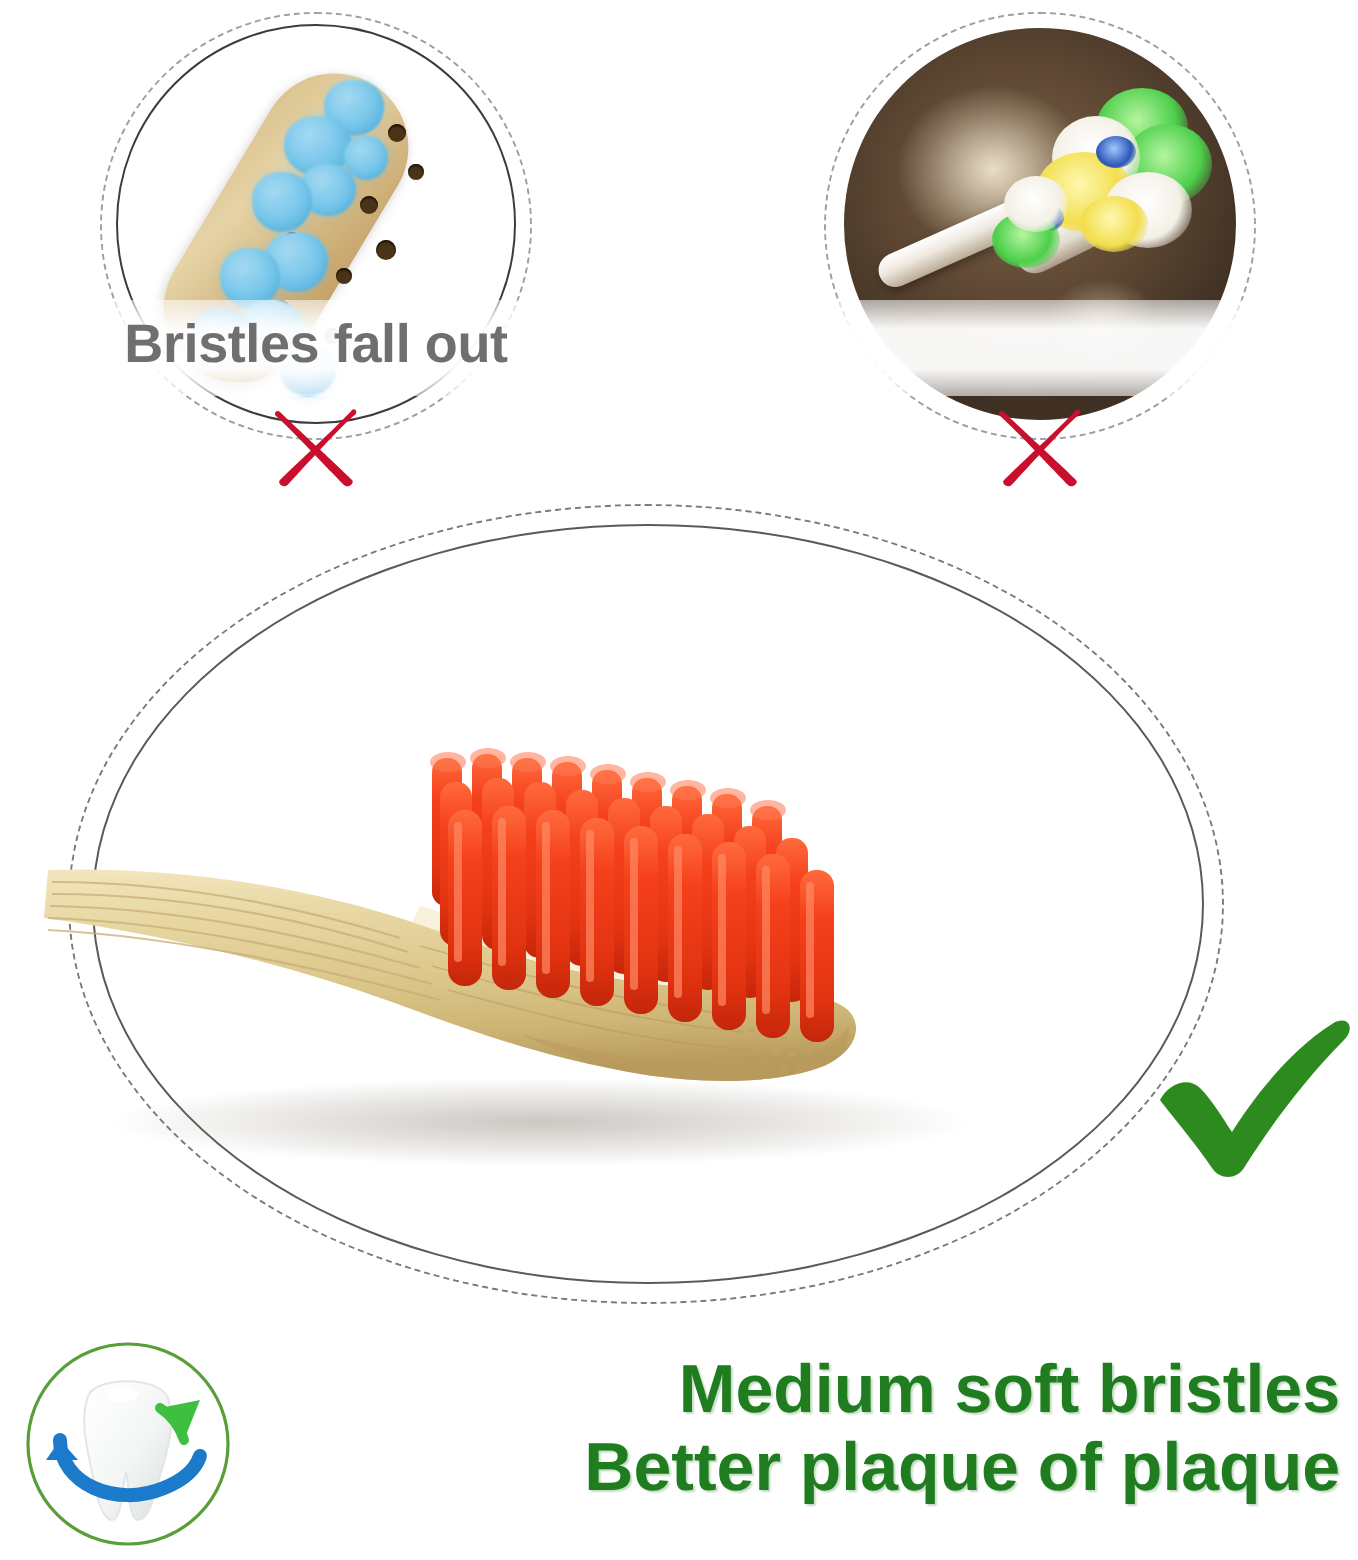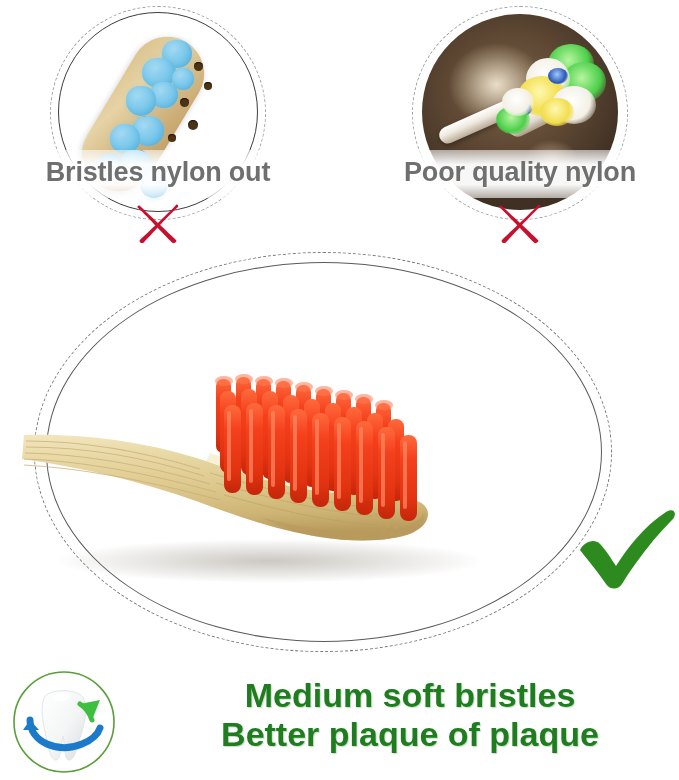--- a/index.html
+++ b/index.html
@@ -123,21 +123,21 @@
 
   
   .slogan{
     position:absolute;left:150px;top:676px;width:520px;
     text-align:center;
     font-size:34px;font-weight:bold;line-height:1.16;
     color:#1f7d1f;
     text-shadow:1px 1px 1px rgba(150,190,150,.55);
     white-space:nowrap;
   }
-  .slogan div{display:block;}
+  .slogan div{display:block;text-align:right;}
 
   
   .tooth-badge{position:absolute;left:8px;top:668px;width:112px;height:108px;}
 </style>
 </head>
 <body>
 
 <div id="stage">
 
   <div class="cmp left">
@@ -167,21 +167,21 @@
           <div class="bh-tuft" style="left:34px;top:100px;width:30px;height:30px;"></div>
           <div class="bh-tuft" style="left:42px;top:126px;width:34px;height:32px;"></div>
           <div class="bh-tuft" style="left:20px;top:130px;width:28px;height:28px;"></div>
           <div class="bh-tuft" style="left:64px;top:148px;width:28px;height:26px;"></div>
           <div class="bh-tuft" style="left:96px;top:44px;width:22px;height:22px;"></div>
         </div>
       </div>
     </div>
 
     <div class="label-band"></div>
-    <div class="cmp-caption">Bristles nylon out</div>
+    <div class="cmp-caption">Bristles fall out</div>
 
     <div class="x-mark">
       <svg viewBox="0 0 52 52" width="52" height="52">
         <path d="M8 10 C14 16, 36 36, 44 44 C45.5 45.5, 42 48.5, 40 46.5 C32 38.5, 12 17, 6 12 C4.5 10.6, 6.5 8.6, 8 10 Z" fill="#c8102e"></path>
         <path d="M44 9 C38 16, 16 36, 8 44 C6.3 45.8, 10 48.5, 12 46.2 C20 37.8, 39 16.5, 45.5 11.4 C47.2 10, 45.4 7.6, 44 9 Z" fill="#c8102e"></path>
       </svg>
     </div>
   </div>
 
   <div class="cmp right">
@@ -200,21 +200,20 @@
         <div class="fray fray-white" style="left:130px;top:72px;width:44px;height:38px;"></div>
         <div class="fray fray-blue" style="left:126px;top:54px;width:20px;height:16px;"></div>
         <div class="fray fray-blue" style="left:92px;top:88px;width:18px;height:14px;"></div>
         <div class="fray fray-green" style="left:74px;top:92px;width:34px;height:28px;"></div>
         <div class="fray fray-white" style="left:80px;top:74px;width:32px;height:28px;"></div>
         <div class="fray fray-yellow" style="left:118px;top:84px;width:34px;height:28px;"></div>
       </div>
     </div>
 
     <div class="label-band" style="width:272px;"></div>
-    <div class="cmp-caption">Poor quality nylon</div>
 
     <div class="x-mark">
       <svg viewBox="0 0 52 52" width="52" height="52">
         <path d="M8 10 C14 16, 36 36, 44 44 C45.5 45.5, 42 48.5, 40 46.5 C32 38.5, 12 17, 6 12 C4.5 10.6, 6.5 8.6, 8 10 Z" fill="#c8102e"></path>
         <path d="M44 9 C38 16, 16 36, 8 44 C6.3 45.8, 10 48.5, 12 46.2 C20 37.8, 39 16.5, 45.5 11.4 C47.2 10, 45.4 7.6, 44 9 Z" fill="#c8102e"></path>
       </svg>
     </div>
   </div>
 
   <div class="hero-dashed"></div>

